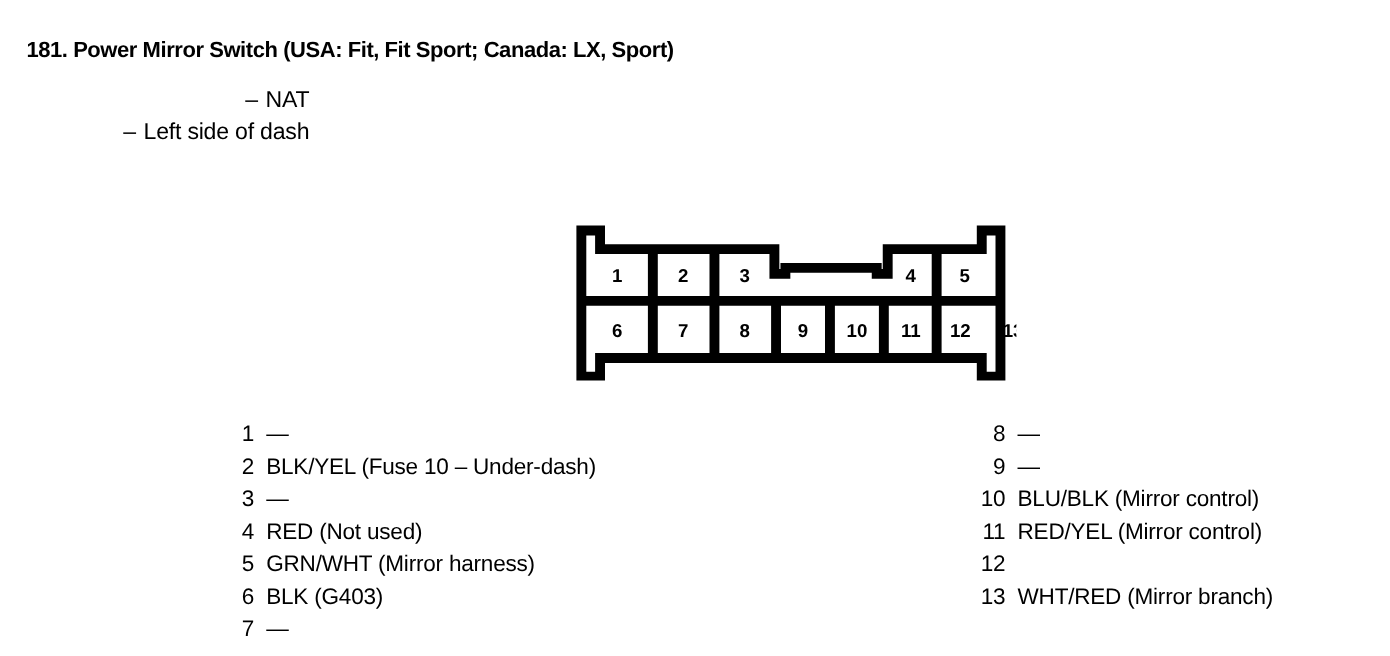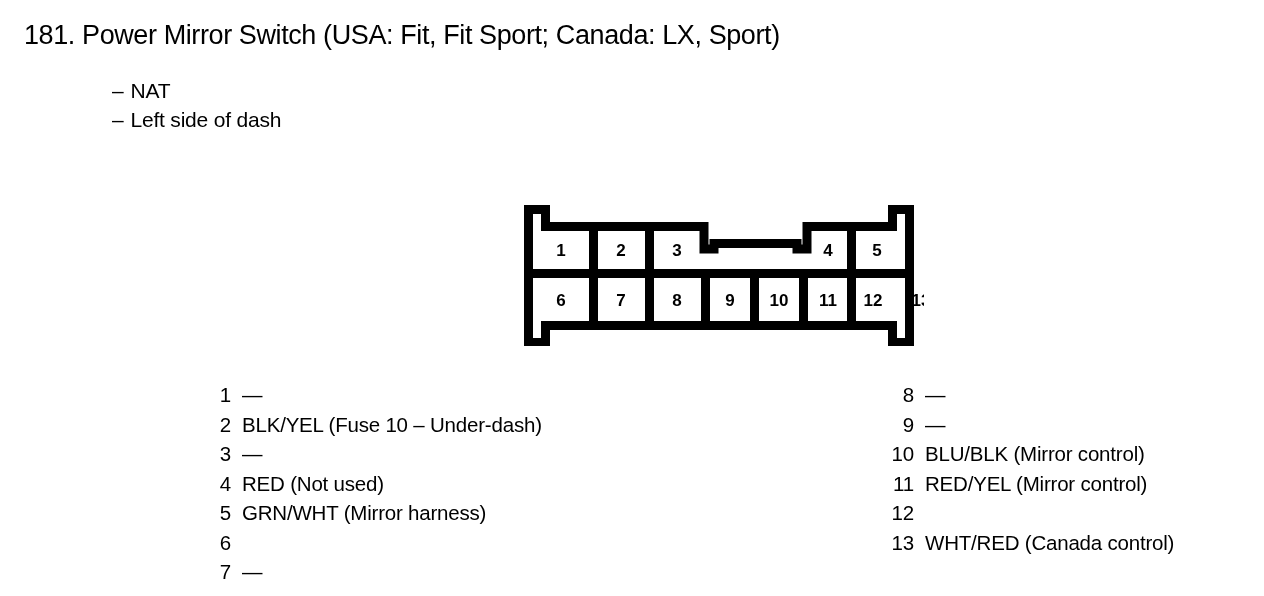--- a/index.html
+++ b/index.html
@@ -15,36 +15,37 @@
     overflow: hidden;
     font-family: "Liberation Sans", sans-serif;
     color: #000000;
     -webkit-font-smoothing: none;
   }
 
   
   .page-title {
     position: absolute;
     left: 24px;
-    top: 22px;
-    font-size: 27px;
-    font-weight: normal;
+    top: 36px;
+    font-size: 20px;
+    font-weight: bold;
     letter-spacing: -0.4px;
     white-space: nowrap;
     line-height: 1;
   }
 
   
   .notes {
     position: absolute;
     left: 112px;
     top: 76px;
     font-size: 21px;
     line-height: 29px;
     letter-spacing: -0.2px;
+    text-align: right;
   }
   .note-line { white-space: nowrap; }
   .note-dash { margin-right: 7px; }
 
   
   .connector {
     position: absolute;
     left: 518px;
     top: 198px;
     width: 406px;
@@ -167,20 +168,21 @@
   <div class="legend-row">
     <span class="legend-num">4</span>
     <span class="legend-desc">RED (Not used)</span>
   </div>
   <div class="legend-row">
     <span class="legend-num">5</span>
     <span class="legend-desc">GRN/WHT (Mirror harness)</span>
   </div>
   <div class="legend-row">
     <span class="legend-num">6</span>
+    <span class="legend-desc">BLK (G403)</span>
   </div>
   <div class="legend-row">
     <span class="legend-num">7</span>
     <span class="legend-desc">—</span>
   </div>
 </div>
 
 <div class="legend legend-right">
   <div class="legend-row">
     <span class="legend-num">8</span>
@@ -196,15 +198,15 @@
   </div>
   <div class="legend-row">
     <span class="legend-num">11</span>
     <span class="legend-desc">RED/YEL (Mirror control)</span>
   </div>
   <div class="legend-row">
     <span class="legend-num">12</span>
   </div>
   <div class="legend-row">
     <span class="legend-num">13</span>
-    <span class="legend-desc">WHT/RED (Canada control)</span>
+    <span class="legend-desc">WHT/RED (Mirror branch)</span>
   </div>
 </div>
 
 </body></html>

